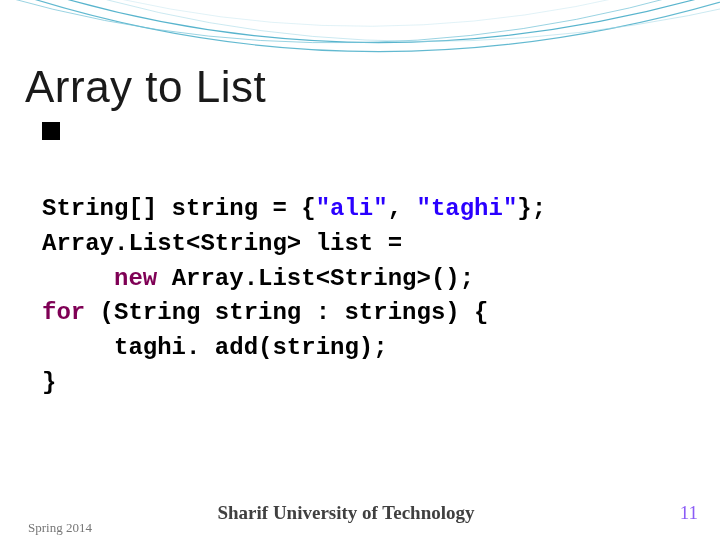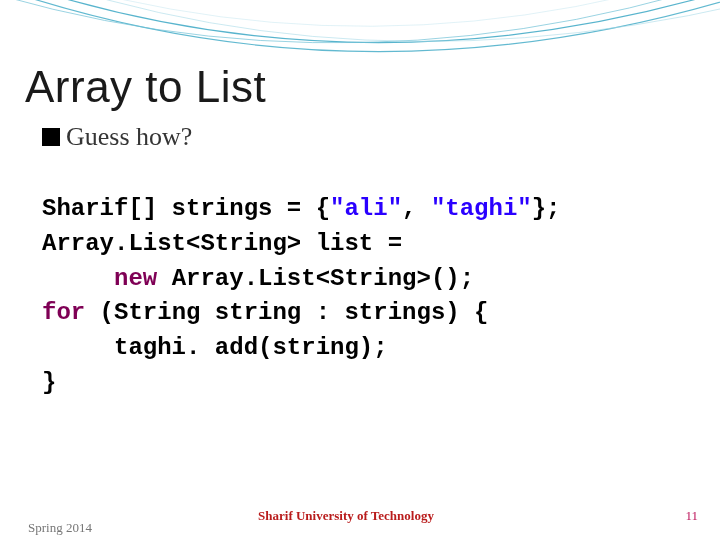--- a/index.html
+++ b/index.html
@@ -63,52 +63,51 @@
     font-family: 'Palatino Linotype', Georgia, serif;
     font-size: 13px;
     color: #777;
   }
   .footer-center {
     position: absolute;
     bottom: 16px;
     left: 0; width: 692px;
     text-align: center;
     font-family: 'Palatino Linotype', Georgia, serif;
-    font-size: 13px;
+    font-size: 19px;
     font-weight: bold;
-    color: #b91c1c;
+    color: #404040;
   }
   .footer-right {
     position: absolute;
     bottom: 16px;
     right: 22px;
     font-family: 'Palatino Linotype', Georgia, serif;
-    font-size: 13px;
-    color: #be185d;
+    font-size: 19px;
+    color: #8b5cf6;
   }
 </style>
 </head>
 <body>
 
 <svg class="swoosh" viewBox="0 0 720 130">
   <path d="M -50 -40 Q 360 120 790 -30" fill="none" stroke="#3ba7c4" stroke-width="1.2" opacity="0.85"></path>
   <path d="M -50 -30 Q 360 128 790 -20" fill="none" stroke="#3ba7c4" stroke-width="1.2" opacity="0.8"></path>
   <path d="M -50 -20 Q 360 115 790 -40" fill="none" stroke="#6fc0d6" stroke-width="1" opacity="0.7"></path>
   <path d="M -40 -50 Q 350 110 800 -10" fill="none" stroke="#a8dbe8" stroke-width="1" opacity="0.6"></path>
   <path d="M -30 -45 Q 370 100 780 -50" fill="none" stroke="#cdeaf2" stroke-width="1" opacity="0.6"></path>
 </svg>
 
 <div class="title">Array to List</div>
 
 <div class="subtitle-row">
   <span class="bullet-box"></span>
-  <span class="subtitle">Guess how?</span>
 </div>
 
-<div class="code"><span><span>Sharif[] strings = {</span><span class="str">"ali"</span><span>, </span><span class="str">"taghi"</span><span>};</span></span>
+<div class="code"><span><span>String[] string = {</span><span class="str">"ali"</span><span>, </span><span class="str">"taghi"</span><span>};</span></span>
 <span>Array.List&lt;String&gt; list = </span>
 <span><span>     </span><span class="kw">new</span><span> Array.List&lt;String&gt;();</span></span>
 <span><span class="kw">for</span><span> (String string : strings) {</span></span>
 <span>     taghi. add(string);</span>
 <span>}</span></div>
 
 <div class="footer-left">Spring 2014</div>
 <div class="footer-center">Sharif University of Technology</div>
 <div class="footer-right">11</div>
 

